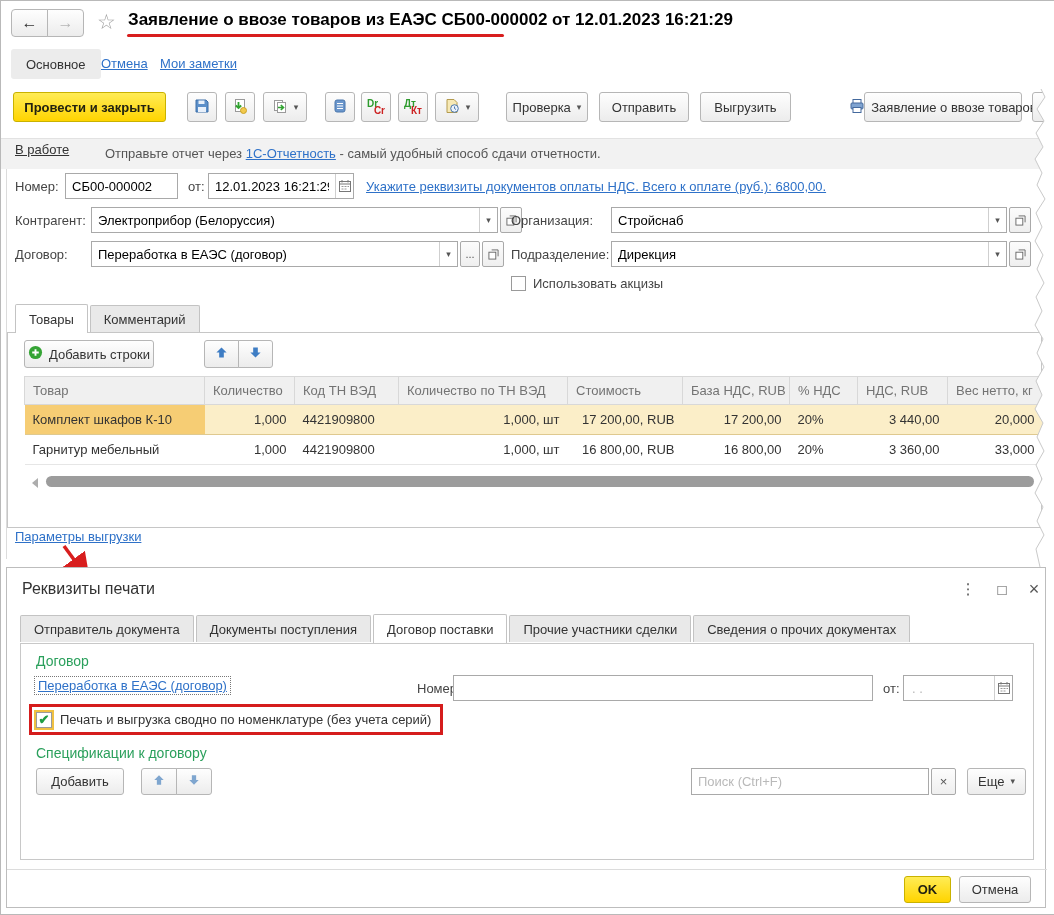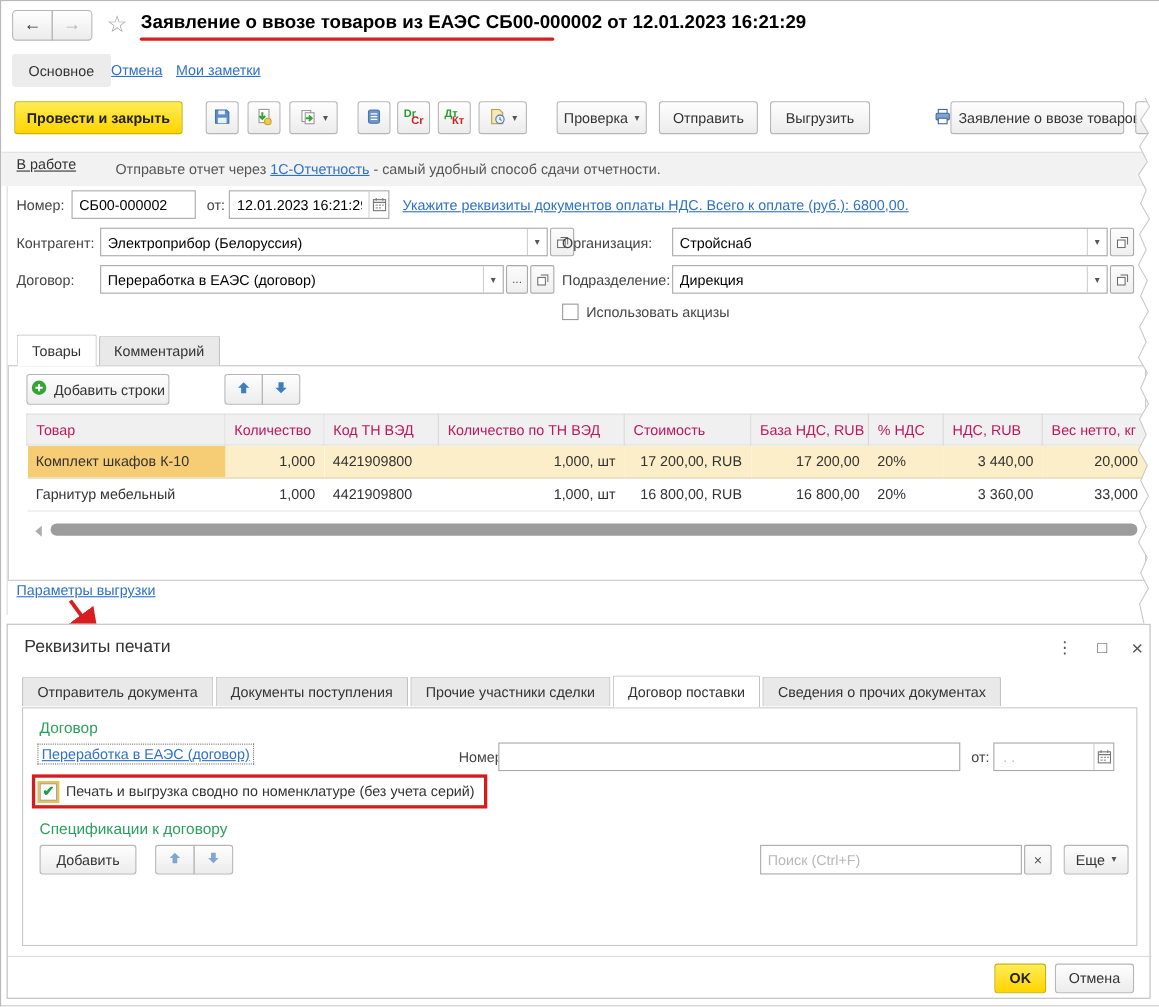--- a/index.html
+++ b/index.html
@@ -20,21 +20,21 @@
   .ifield input { border:none; outline:none; flex:1; min-width:0; padding:0 6px; font-family:"Liberation Sans",sans-serif; font-size:13px; color:#000; background:transparent; }
   .ifield input::placeholder { color:#B9B9B9; }
   .combo-caret { width:18px; border-left:1px solid #CFCFCF; display:flex; align-items:center; justify-content:center; cursor:pointer; }
   .sqbtn { border:1px solid #A9A9A9; background:linear-gradient(#FCFCFC,#EFEFEF); display:flex; align-items:center; justify-content:center; cursor:pointer; border-radius:2px; }
   .cb { width:15px; height:15px; border:1px solid #9A9A9A; background:#fff; display:inline-flex; align-items:center; justify-content:center; cursor:pointer; }
   .tabs { display:flex; align-items:flex-end; }
   .tab { height:27px; padding:0 13px; display:inline-flex; align-items:center; font-size:13px; color:#333;
          background:#E9E9E9; border:1px solid #C3C3C3; border-bottom:none; border-radius:2px 2px 0 0; margin-right:2px; cursor:pointer; }
   .tab.active { background:#fff; height:29px; margin-bottom:-1px; position:relative; z-index:3; cursor:default; }
   .grid { border-collapse:collapse; table-layout:fixed; font-size:13px; background:#fff; }
-  .grid th { background:#F0F0F0; border:1px solid #D8D8D8; font-weight:normal; text-align:left; padding:6px 8px; color:#be185d; white-space:nowrap; overflow:hidden; }
+  .grid th { background:#F0F0F0; border:1px solid #D8D8D8; font-weight:normal; text-align:left; padding:6px 8px; color:#737373; white-space:nowrap; overflow:hidden; }
   .grid td { border-bottom:1px solid #E6E6E6; padding:7px 8px; white-space:nowrap; overflow:hidden; }
   .grid td.num { text-align:right; }
   .grid tr.sel td { background:#FBEEC8; border-bottom:1px solid #DFC98F; }
   .grid tr.sel td.cur { background:#F6CD74; }
   .icon-btn { width:30px; height:30px; }
   .green-h { color:#2BA05C; font-size:14px; white-space:nowrap; }
   .drcr { position:relative; width:100%; height:100%; font-weight:bold; font-size:10px; }
   .drcr .t { position:absolute; left:5px; top:5px; color:#2E9B2E; }
   .drcr .b { position:absolute; right:5px; bottom:5px; color:#CC2222; }
   .tri-left { width:0; height:0; border-top:5px solid transparent; border-bottom:5px solid transparent; border-right:6px solid #ADADAD; }
@@ -308,22 +308,22 @@
 
   <div class="abs" style="left:5px;top:566px;width:1040px;height:341px;background:#fff;border:1px solid #BDBDBD;">
     <div class="abs" style="left:15px;top:12px;font-size:16px;color:#333;">Реквизиты печати</div>
     <div class="abs winctl" style="left:950px;top:10px;">⋮</div>
     <div class="abs winctl" style="left:984px;top:10px;">□</div>
     <div class="abs winctl" style="left:1016px;top:10px;font-size:18px;">×</div>
 
     <div class="abs tabs" style="left:13px;top:46px;z-index:2;">
       <div class="tab">Отправитель документа</div>
       <div class="tab">Документы поступления</div>
+      <div class="tab active">Договор поставки</div>
       <div class="tab">Прочие участники сделки</div>
-      <div class="tab active">Договор поставки</div>
       <div class="tab">Сведения о прочих документах</div>
     </div>
 
     <div class="abs" style="left:13px;top:75px;width:1014px;height:217px;border:1px solid #C8C8C8;background:#fff;">
       <div class="abs green-h" style="left:15px;top:9px;">Договор</div>
       <a class="abs link" style="left:14px;top:33px;outline:1px dotted #777;padding:1px 3px;">Переработка в ЕАЭС (договор)</a>
       <div class="abs lbl" style="left:396px;top:37px;">Номер:</div>
       <div class="abs ifield" style="left:432px;top:31px;width:420px;height:26px;">
         <input style="">
       </div>

